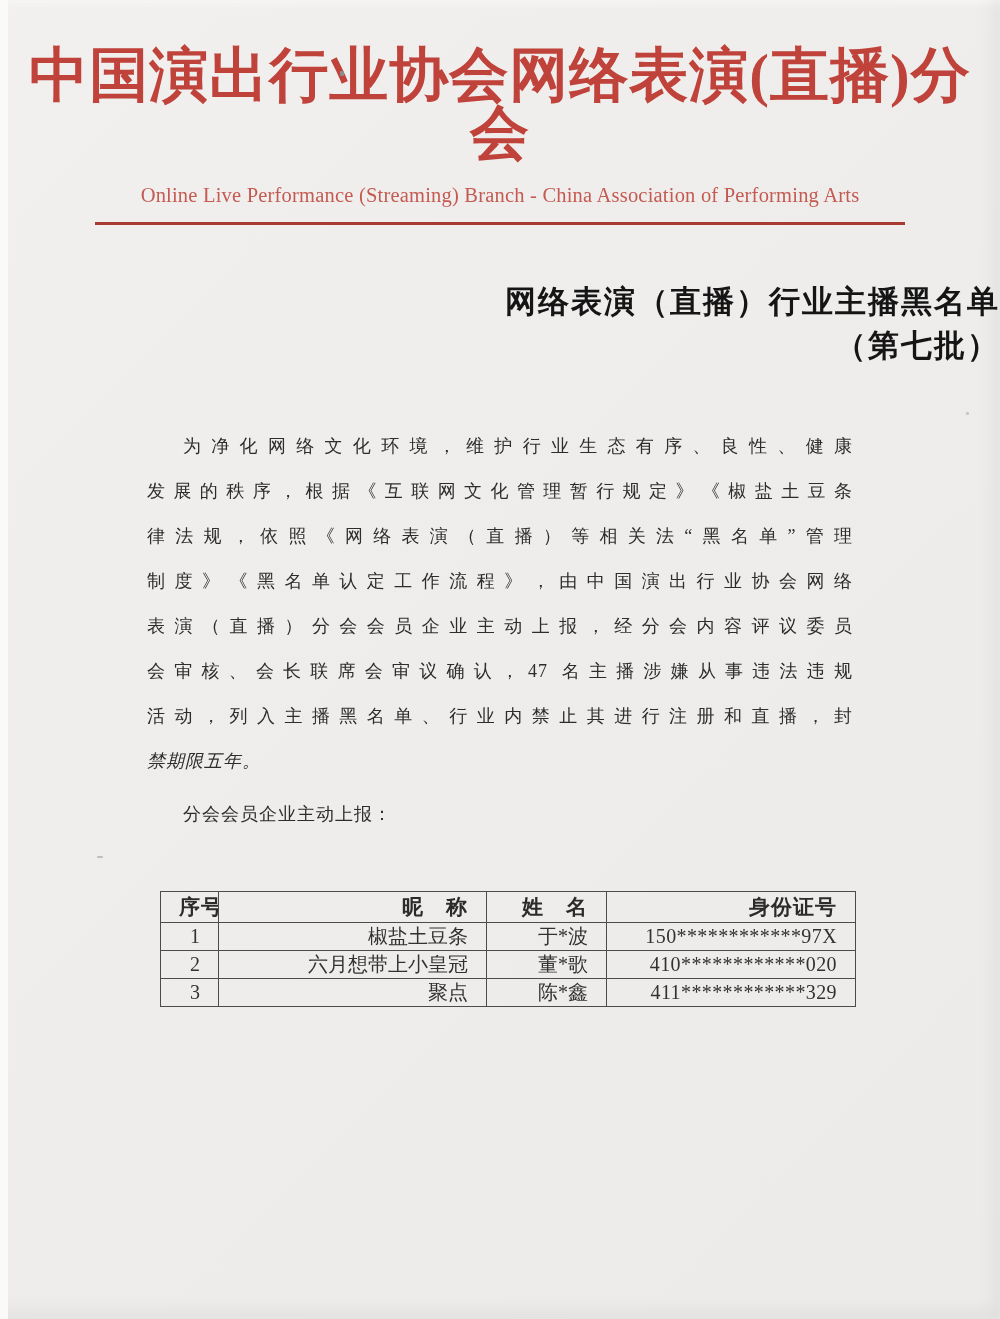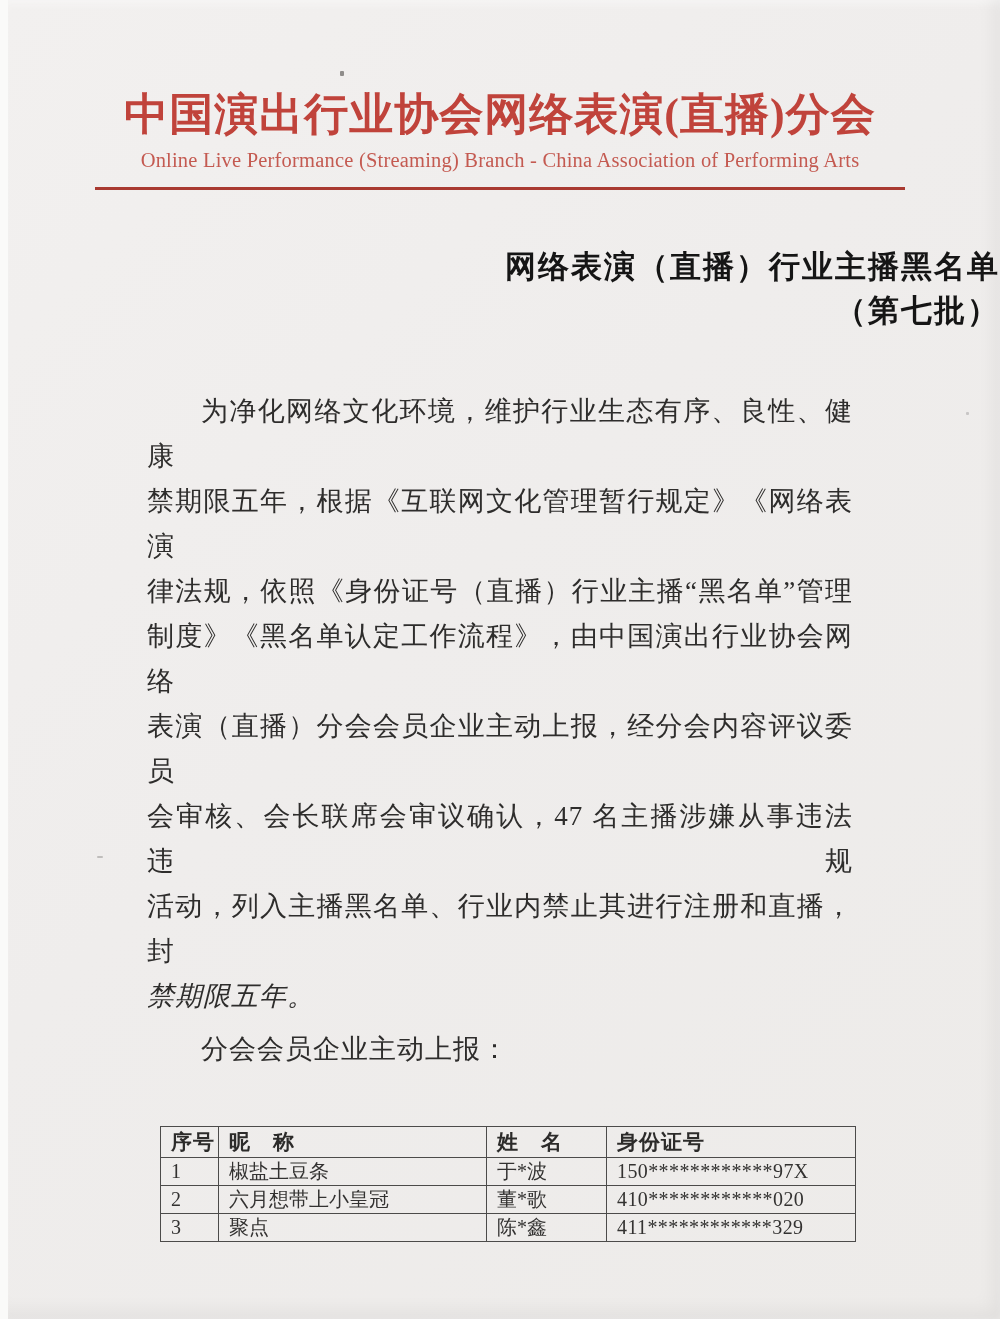--- a/index.html
+++ b/index.html
@@ -28,30 +28,30 @@
     position: absolute;
     background: #8f8d8b;
     border-radius: 1px;
   }
   .speck.s1 { left: 340px; top: 71px; width: 4px; height: 5px; }
   .speck.s2 { left: 97px;  top: 856px; width: 6px; height: 2px; opacity: .5; }
   .speck.s3 { left: 966px; top: 412px; width: 3px; height: 3px; opacity: .4; }
 
   
   .org-cn {
-    padding-top: 86px;
+    padding-top: 46px;
     text-align: center;
-    font-size: 44px;
+    font-size: 59px;
     line-height: 58px;
     font-weight: 700;
     color: #c0433b;
     letter-spacing: 1px;
   }
   .org-en {
-    margin-top: 3px;
+    margin-top: 20px;
     text-align: center;
     font-size: 20.5px;
     line-height: 27px;
     color: #c45a51;
     letter-spacing: 0.2px;
   }
   .red-rule {
     width: 810px;
     height: 3px;
     margin: 13px auto 0 auto;
@@ -67,21 +67,21 @@
     font-weight: 700;
     font-size: 31px;
     line-height: 44px;
     letter-spacing: 2px;
   }
 
   
   .body-text {
     width: 706px;
     margin: 56px auto 4px auto;
-    font-size: 27px;
+    font-size: 18px;
     line-height: 45px;
     color: #2e2d2c;
     letter-spacing: 1px;
   }
   .body-text .line {
     text-align: justify;
     text-align-last: justify;
   }
   .body-text .line.indent { text-indent: 2em; }
   .body-text .line.short {
@@ -101,23 +101,23 @@
     width: 695px;
     border-collapse: collapse;
     table-layout: fixed;
   }
   table.blacklist col.c-no  { width: 58px; }
   table.blacklist col.c-nick{ width: 268px; }
   table.blacklist col.c-name{ width: 120px; }
   table.blacklist col.c-id  { width: 249px; }
   table.blacklist th, table.blacklist td {
     border: 1.5px solid #4c4b4a;
-    text-align: left;
+    text-align: right;
     vertical-align: middle;
-    padding: 0 10px;
+    padding: 0 18px;
     overflow: hidden;
     white-space: nowrap;
     color: #333231;
   }
   table.blacklist th {
     height: 30px;
     font-size: 21px;
     font-weight: 700;
     letter-spacing: 1px;
     color: #2c2b2a;
@@ -139,22 +139,22 @@
   <div class="org-en">Online Live Performance (Streaming) Branch - China Association of Performing Arts</div>
   <div class="red-rule"></div>
 
   <div class="doc-title">
     <div>网络表演（直播）行业主播黑名单</div>
     <div>（第七批）</div>
   </div>
 
   <div class="body-text">
     <div class="line indent">为净化网络文化环境，维护行业生态有序、良性、健康</div>
-    <div class="line">禁期限五年，根据《互联网文化管理暂行规定》《网络表演</div>
-    <div class="line">律法规，依照《身份证号（直播）行业主播“黑名单”管理</div>
+    <div class="line">发展的秩序，根据《互联网文化管理暂行规定》《椒盐土豆条</div>
+    <div class="line">律法规，依照《网络表演（直播）等相关法“黑名单”管理</div>
     <div class="line">制度》《黑名单认定工作流程》，由中国演出行业协会网络</div>
     <div class="line">表演（直播）分会会员企业主动上报，经分会内容评议委员</div>
     <div class="line">会审核、会长联席会审议确认，47 名主播涉嫌从事违法违规</div>
     <div class="line">活动，列入主播黑名单、行业内禁止其进行注册和直播，封</div>
     <div class="line short">禁期限五年。</div>
     <div class="announce">分会会员企业主动上报：</div>
   </div>
 
   <table class="blacklist">
     <colgroup>

